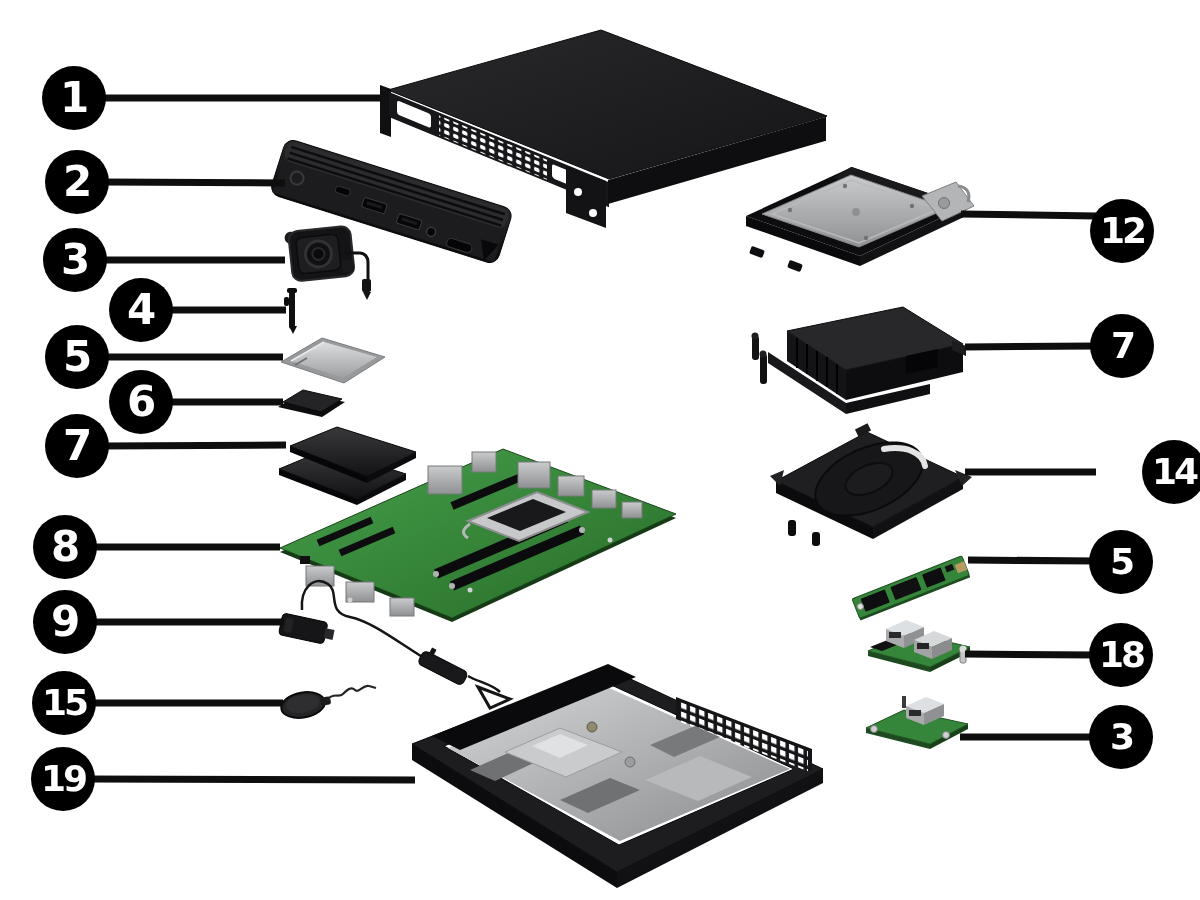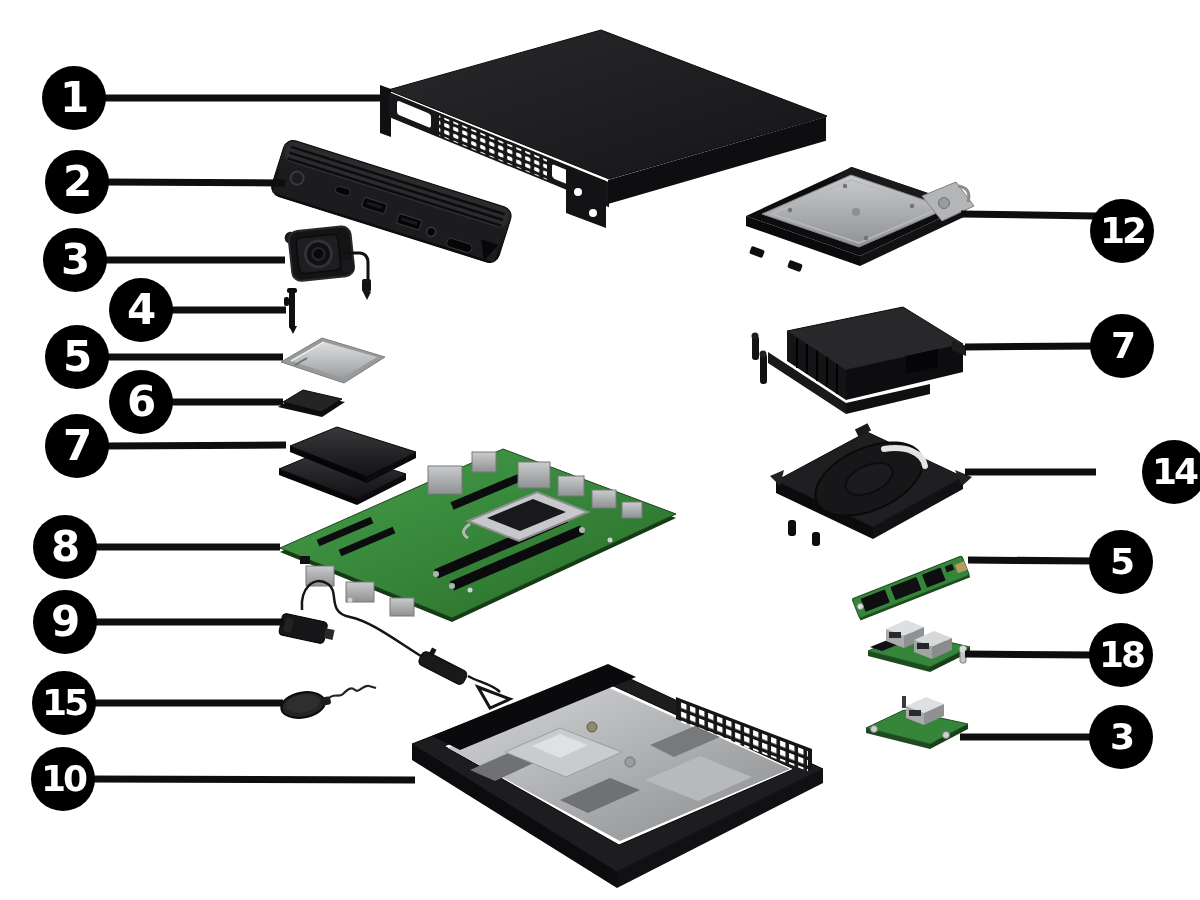--- a/index.html
+++ b/index.html
@@ -320,21 +320,21 @@
 <div class="badge" style="left:74px;top:98px">1</div>
 <div class="badge" style="left:77px;top:182px">2</div>
 <div class="badge" style="left:75px;top:260px">3</div>
 <div class="badge" style="left:141px;top:310px">4</div>
 <div class="badge" style="left:77px;top:357px">5</div>
 <div class="badge" style="left:141px;top:402px">6</div>
 <div class="badge" style="left:77px;top:446px">7</div>
 <div class="badge" style="left:65px;top:547px">8</div>
 <div class="badge" style="left:65px;top:622px">9</div>
 <div class="badge two" style="left:64px;top:703px">15</div>
-<div class="badge two" style="left:63px;top:779px">10</div>
+<div class="badge two" style="left:63px;top:779px">19</div>
 <div class="badge two" style="left:1122px;top:231px">12</div>
 <div class="badge two" style="left:1122px;top:346px">7</div>
 <div class="badge two" style="left:1174px;top:472px">14</div>
 <div class="badge two" style="left:1121px;top:562px">5</div>
 <div class="badge two" style="left:1121px;top:655px">18</div>
 <div class="badge two" style="left:1121px;top:737px">3</div>
 
 </div>
 
 </body></html>

